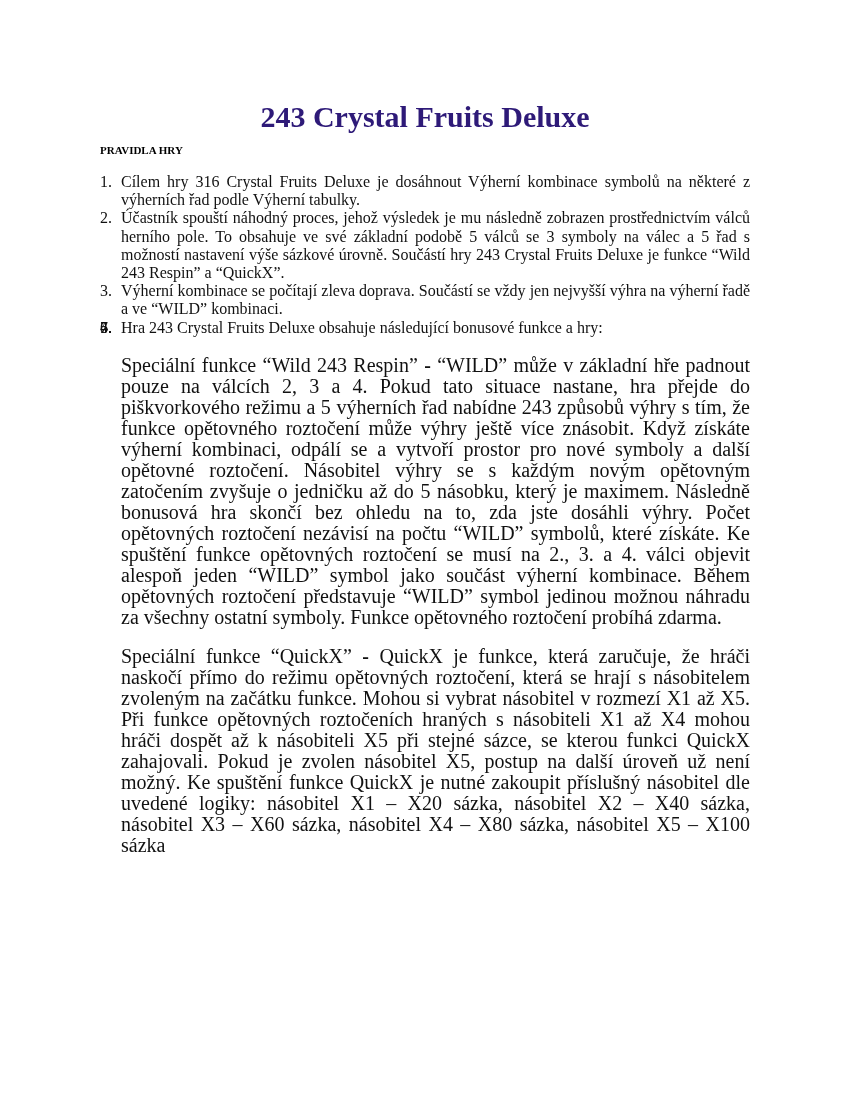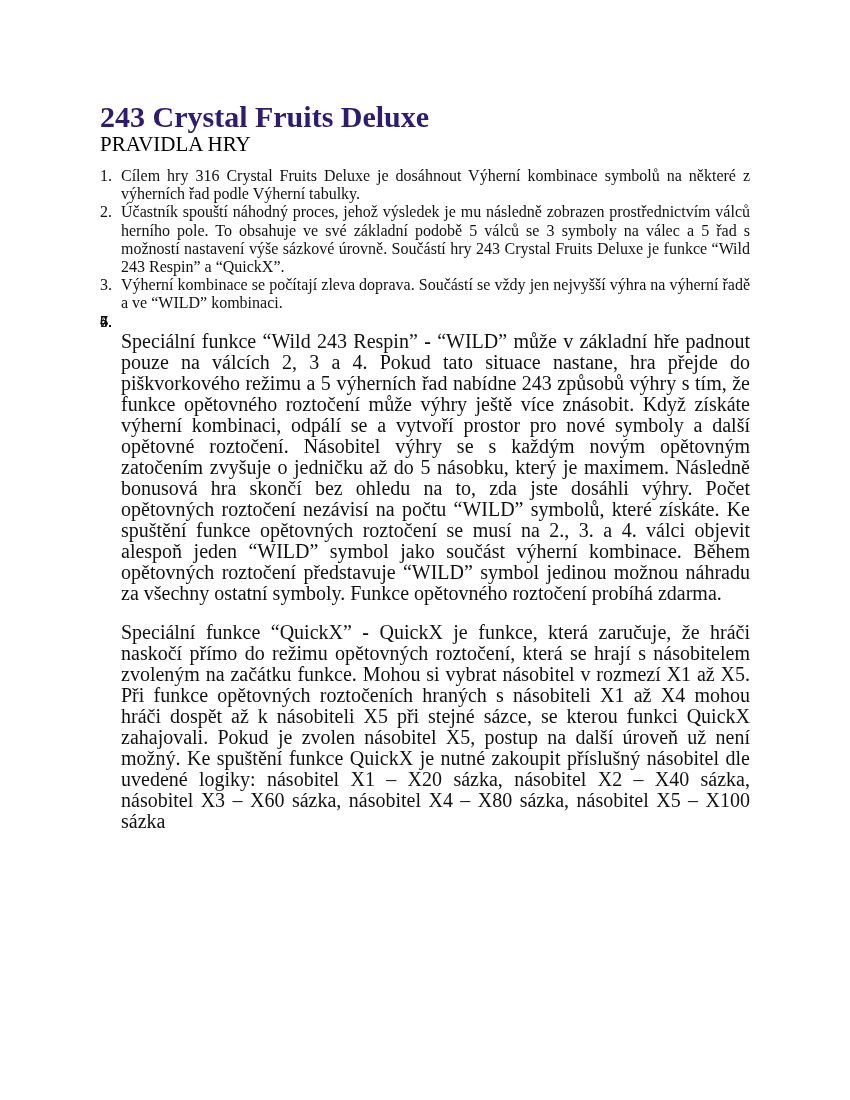--- a/index.html
+++ b/index.html
@@ -1,20 +1,20 @@
 <!DOCTYPE html>
 <html><head>
 <meta charset="utf-8">
 <style>
   html, body { margin: 0; padding: 0; background: #ffffff; }
   body { width: 850px; height: 1100px; position: relative; overflow: hidden;
          font-family: "Liberation Serif", "DejaVu Serif", serif; color: #111; }
   .page { position: absolute; left: 100px; top: 100px; width: 650px; }
-  .title { font-size: 30px; font-weight: bold; color: #2e1a78; line-height: 34px; margin: 0; }
-  .subtitle { font-size: 21px; font-weight: normal; color: #000; line-height: 20px; margin: 0 0 13px 0; }
+  .title { font-size: 30px; font-weight: bold; color: #2e1a78; line-height: 34px; margin: 0; text-align: center; }
+  .subtitle { font-size: 11px; font-weight: bold; color: #000; line-height: 20px; margin: 6px 0 13px 0; }
   ol.rules { margin: 0; padding: 0; list-style: none; }
   ol.rules li { position: relative; padding-left: 21px; font-size: 16px; line-height: 18.2px;
                 text-align: justify; }
   ol.rules li .num { position: absolute; left: 0; top: 0; }
   .section { margin: 18px 0 0 21px; font-size: 20px; line-height: 21px; text-align: justify; }
   .section + .section { }
   .dash { font-weight: bold; }
 </style>
 </head>
 <body>
@@ -23,19 +23,19 @@
   <h1 class="title">243 Crystal Fruits Deluxe</h1>
   <h2 class="subtitle">PRAVIDLA HRY</h2>
 
   <ol class="rules">
     <li><span class="num">1.</span><span>Cílem hry 316 Crystal Fruits Deluxe je dosáhnout Výherní kombinace symbolů na některé z výherních řad podle Výherní tabulky.</span></li>
     <li><span class="num">2.</span><span>Účastník spouští náhodný proces, jehož výsledek je mu následně zobrazen prostřednictvím válců herního pole. To obsahuje ve své základní podobě 5 válců se 3 symboly na válec a 5 řad s možností nastavení výše sázkové úrovně. Součástí hry 243 Crystal Fruits Deluxe je funkce “Wild 243 Respin” a  “QuickX”.</span></li>
     <li><span class="num">3.</span><span>Výherní kombinace se počítají zleva doprava. Součástí se vždy jen nejvyšší výhra na výherní řadě a ve “WILD” kombinaci.</span></li>
     <li><span class="num">4.</span></li>
     <li><span class="num">5.</span></li>
     <li><span class="num">6.</span></li>
-    <li><span class="num">7.</span></li>
+    <li><span class="num">7.</span><span>Hra 243 Crystal Fruits Deluxe obsahuje následující bonusové funkce a hry:</span></li>
   </ol>
 
   <p class="section"><span>Speciální funkce “Wild 243 Respin” </span><span class="dash">-</span><span> “WILD” může v základní hře padnout pouze na válcích 2, 3 a 4. Pokud tato situace nastane, hra přejde do piškvorkového režimu a 5 výherních řad nabídne 243 způsobů výhry s tím, že funkce opětovného roztočení může výhry ještě více znásobit. Když získáte výherní kombinaci, odpálí se a vytvoří prostor pro nové symboly a další opětovné roztočení. Násobitel výhry se s každým novým opětovným zatočením zvyšuje o jedničku až do 5 násobku, který je maximem. Následně bonusová hra skončí bez ohledu na to, zda jste dosáhli výhry. Počet opětovných roztočení nezávisí na počtu “WILD” symbolů, které získáte. Ke spuštění funkce opětovných roztočení se musí na 2., 3. a 4. válci objevit alespoň jeden “WILD” symbol jako součást výherní kombinace. Během opětovných roztočení představuje “WILD” symbol jedinou možnou náhradu za všechny ostatní symboly. Funkce opětovného roztočení probíhá zdarma.</span></p>
 
   <p class="section"><span>Speciální funkce “QuickX” </span><span class="dash">-</span><span> QuickX je funkce, která zaručuje, že hráči naskočí přímo do režimu opětovných roztočení, která se hrají s násobitelem zvoleným na začátku funkce. Mohou si vybrat násobitel v rozmezí X1 až X5. Při funkce opětovných roztočeních hraných s násobiteli X1 až X4 mohou hráči dospět až k násobiteli X5 při stejné sázce, se kterou funkci QuickX zahajovali. Pokud je zvolen násobitel X5, postup na další úroveň už není možný. Ke spuštění funkce QuickX je nutné zakoupit příslušný násobitel dle uvedené logiky: násobitel X1 – X20 sázka, násobitel X2 – X40 sázka, násobitel X3 – X60 sázka, násobitel X4 – X80 sázka, násobitel X5 – X100 sázka</span></p>
 </div>
 
 </body></html>

